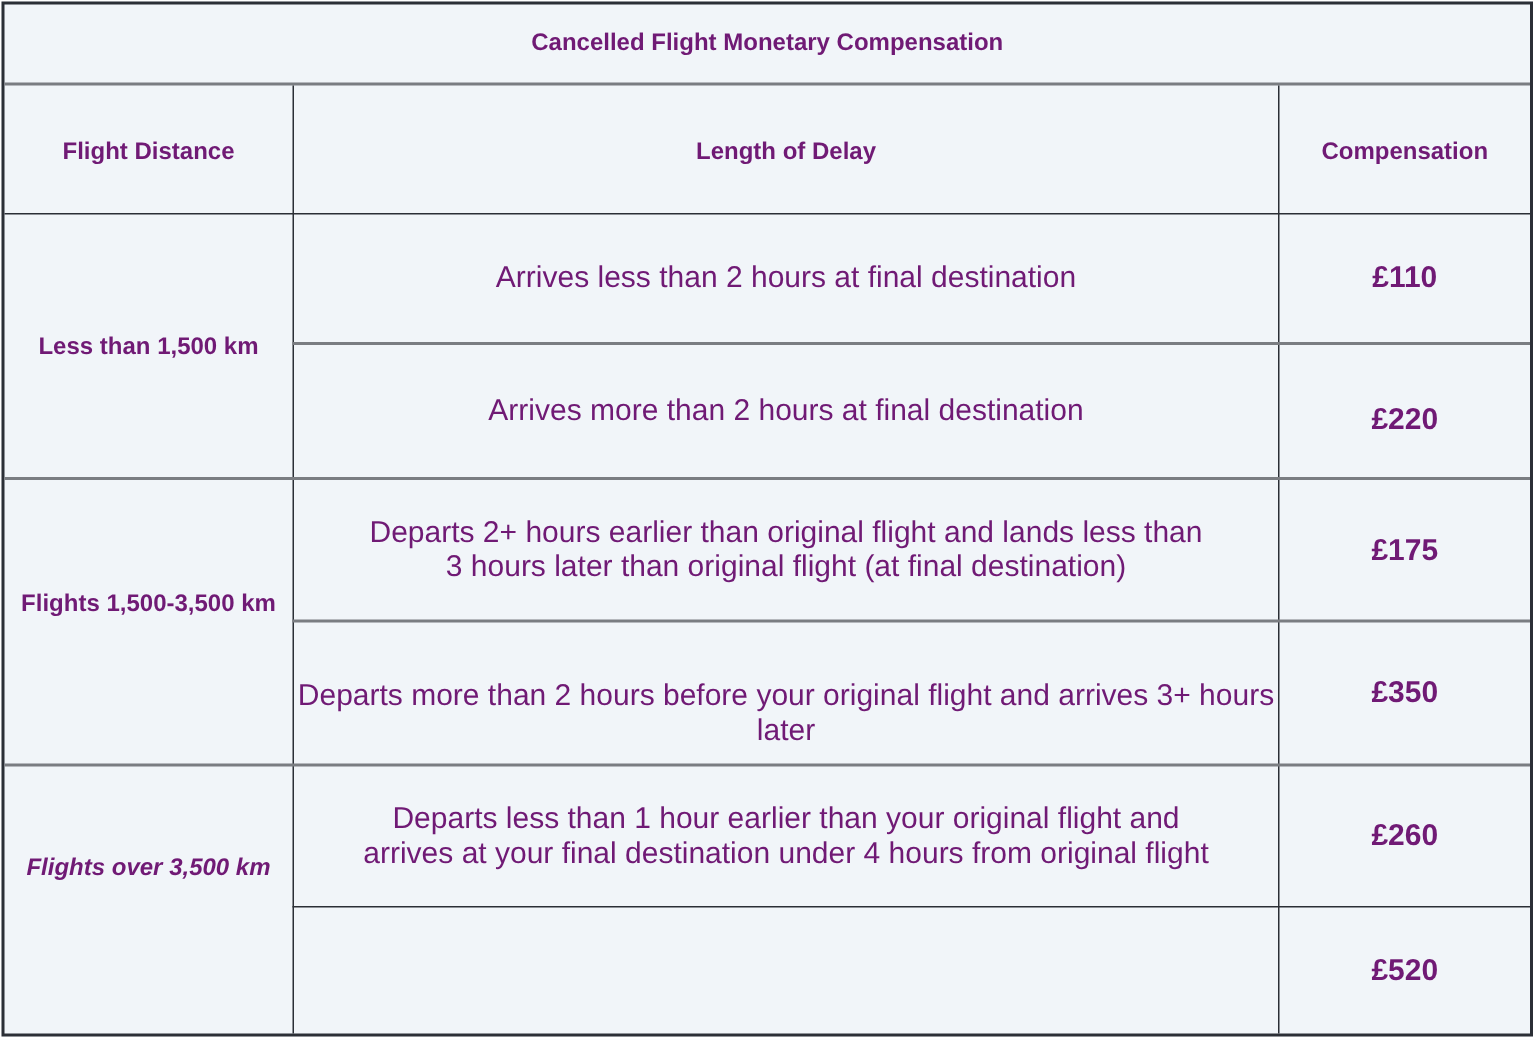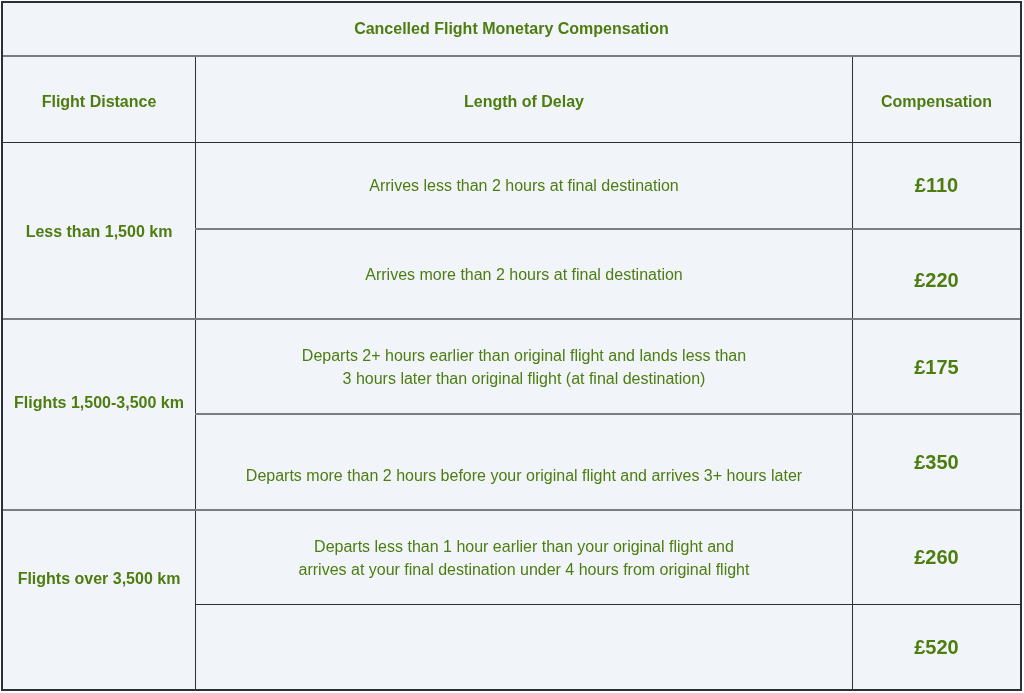--- a/index.html
+++ b/index.html
@@ -8,39 +8,39 @@
       background: #ffffff;
       overflow: hidden;
     }
     .frame {
       position: absolute;
       left: 1px; top: 1px;
       width: 1021px; height: 690px;
       background: #f1f5f9;
       border: 2px solid #2b2f36;
       font-family: "Liberation Sans", sans-serif;
-      color: #4d7c0f;
+      color: #701a75;
     }
     .title {
       position: absolute;
       left: 0; top: 0;
       width: 100%; height: 54px;
       display: flex; align-items: center; justify-content: center;
       font-weight: bold; font-size: 16px;
       border-bottom: 2px solid #7a7d82;
     }
     .cell {
       position: absolute;
       display: flex; align-items: center; justify-content: center;
       text-align: center;
       line-height: 23px;
     }
     .hdr { font-weight: bold; font-size: 16px; }
     .dist { font-weight: bold; font-size: 16px; }
-    .desc { font-size: 16px; font-weight: normal; }
+    .desc { font-size: 20px; font-weight: normal; }
     .amt { font-weight: bold; font-size: 20px; }
 
     .vline { position: absolute; width: 1px; background: #2b2f36; }
     .hline-dark { position: absolute; height: 1px; background: #2b2f36; }
     .hline-grey { position: absolute; height: 2px; background: #7a7d82; }
   </style>
 </head>
 <body>
 
 <div class="frame">
@@ -59,21 +59,21 @@
 
   <div class="cell dist" style="left:0; top:317px; width:192px; height:164px;">Flights 1,500-3,500 km</div>
   <div class="cell desc" style="left:193px; top:317px; width:656px; height:94px; flex-direction:column;">
     <span>Departs 2+ hours earlier than original flight and lands less than</span>
     <span>3 hours later than original flight (at final destination)</span>
   </div>
   <div class="cell amt" style="left:850px; top:317px; width:167px; height:94px;">£175</div>
   <div class="cell desc" style="left:193px; top:412px; width:656px; height:121px;">Departs more than 2 hours before your original flight and arrives 3+ hours later</div>
   <div class="cell amt" style="left:850px; top:412px; width:167px; height:95px;">£350</div>
 
-  <div class="cell dist" style="left:0; top:508px; width:192px; height:134px;">Flights over 3,500 km</div>
+  <div class="cell dist" style="left:0; top:508px; width:192px; height:134px;font-style:italic;">Flights over 3,500 km</div>
   <div class="cell desc" style="left:193px; top:508px; width:656px; height:93px; flex-direction:column;">
     <span>Departs less than 1 hour earlier than your original flight and</span>
     <span>arrives at your final destination under 4 hours from original flight</span>
   </div>
   <div class="cell amt" style="left:850px; top:508px; width:167px; height:93px;">£260</div>
   <div class="cell amt" style="left:850px; top:602px; width:167px; height:84px;">£520</div>
 
   <div class="vline" style="left:192px; top:54px; height:632px;"></div>
   <div class="vline" style="left:849px; top:54px; height:632px;"></div>
 

